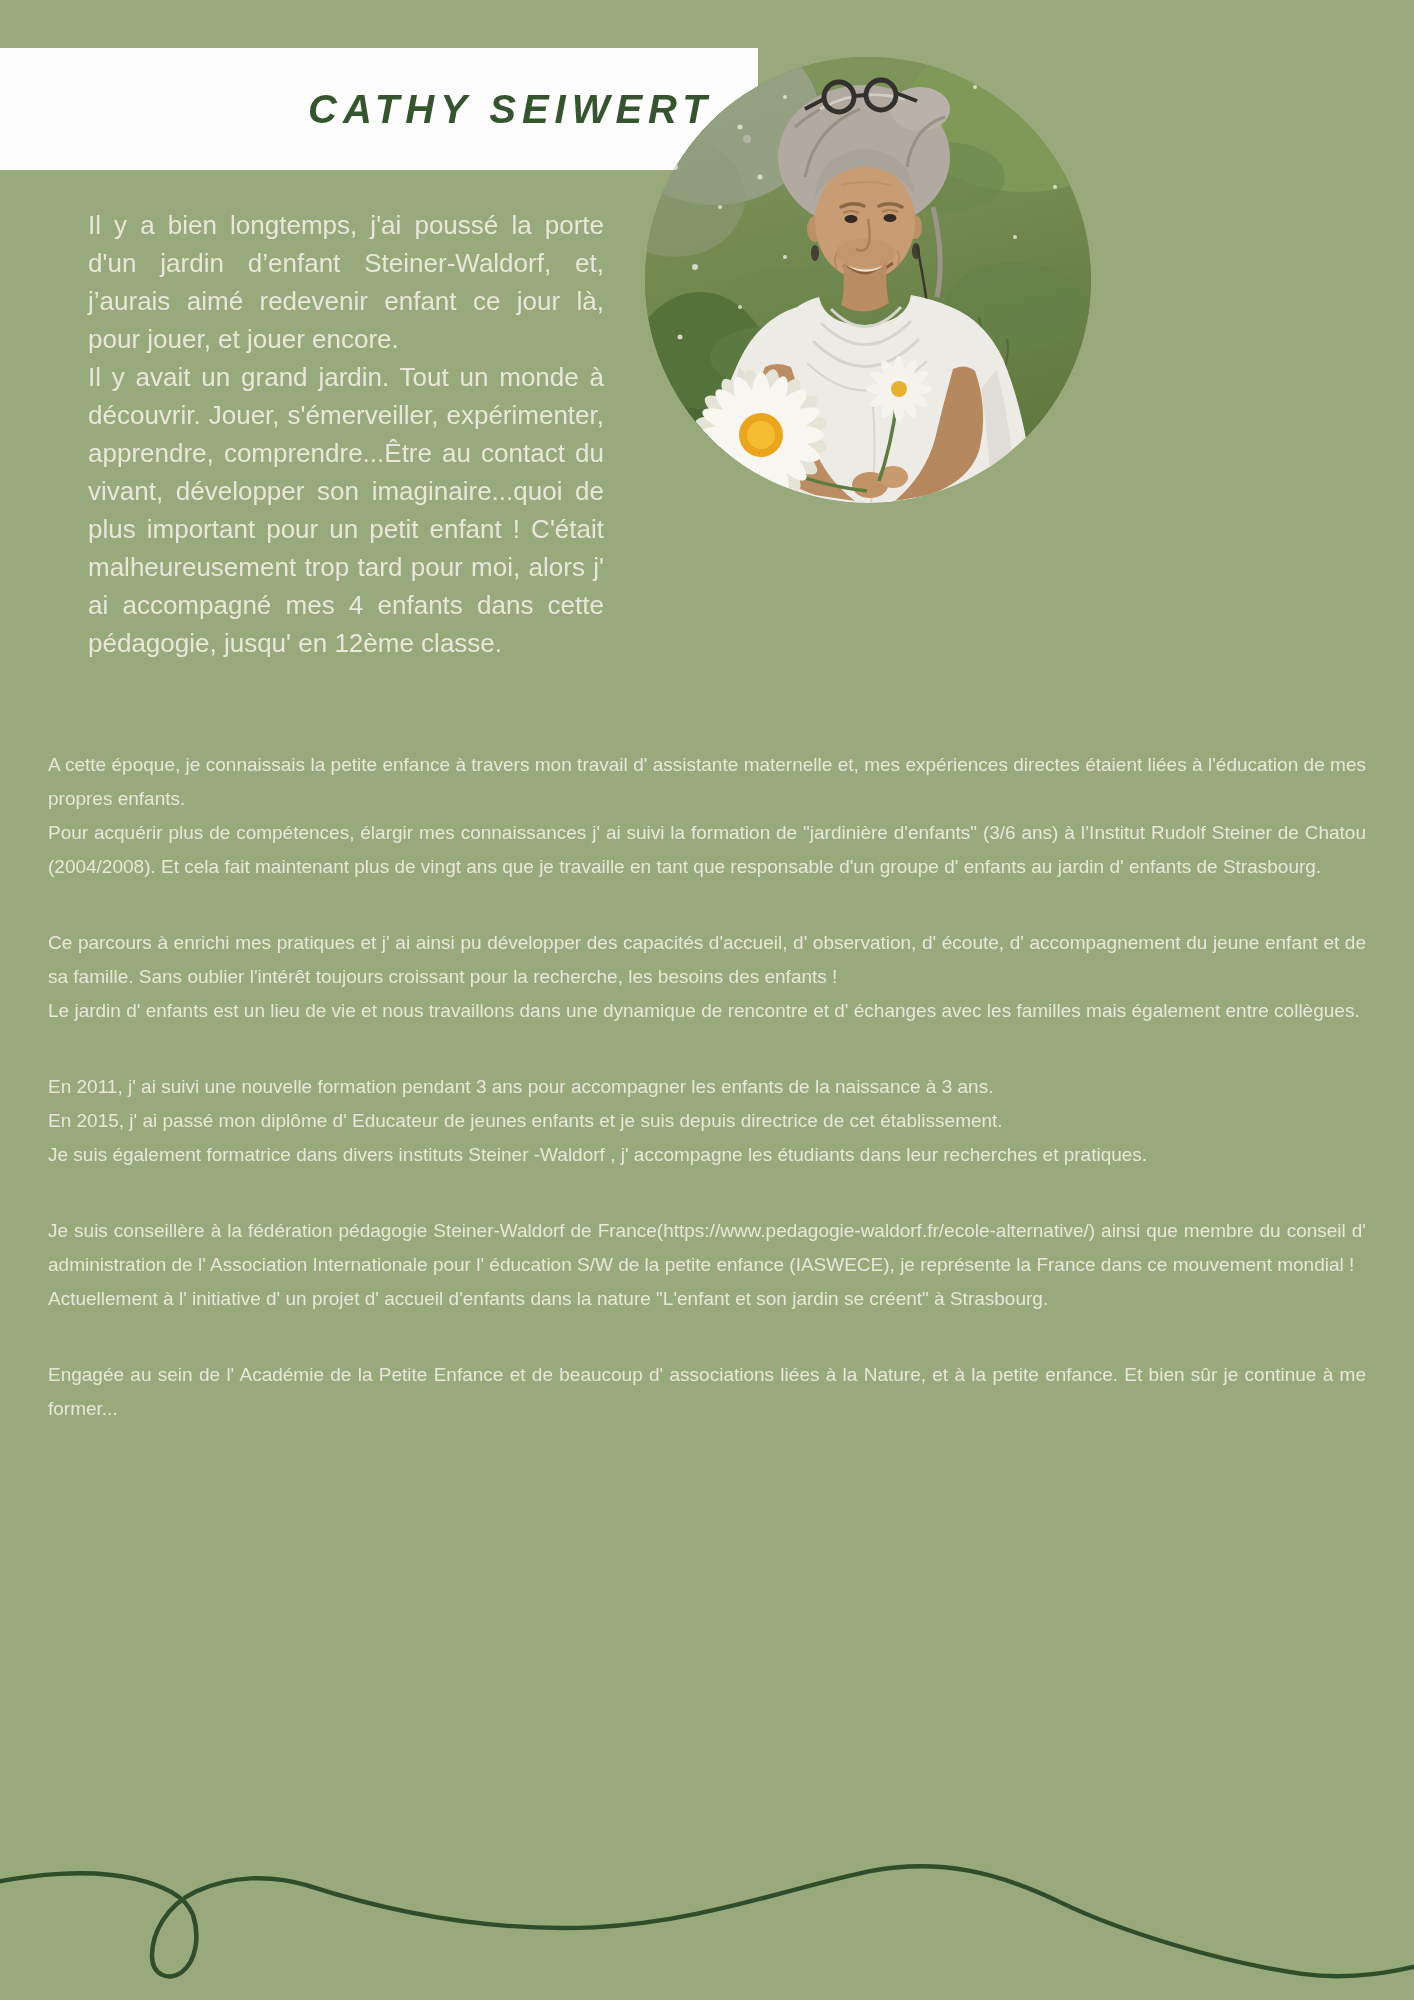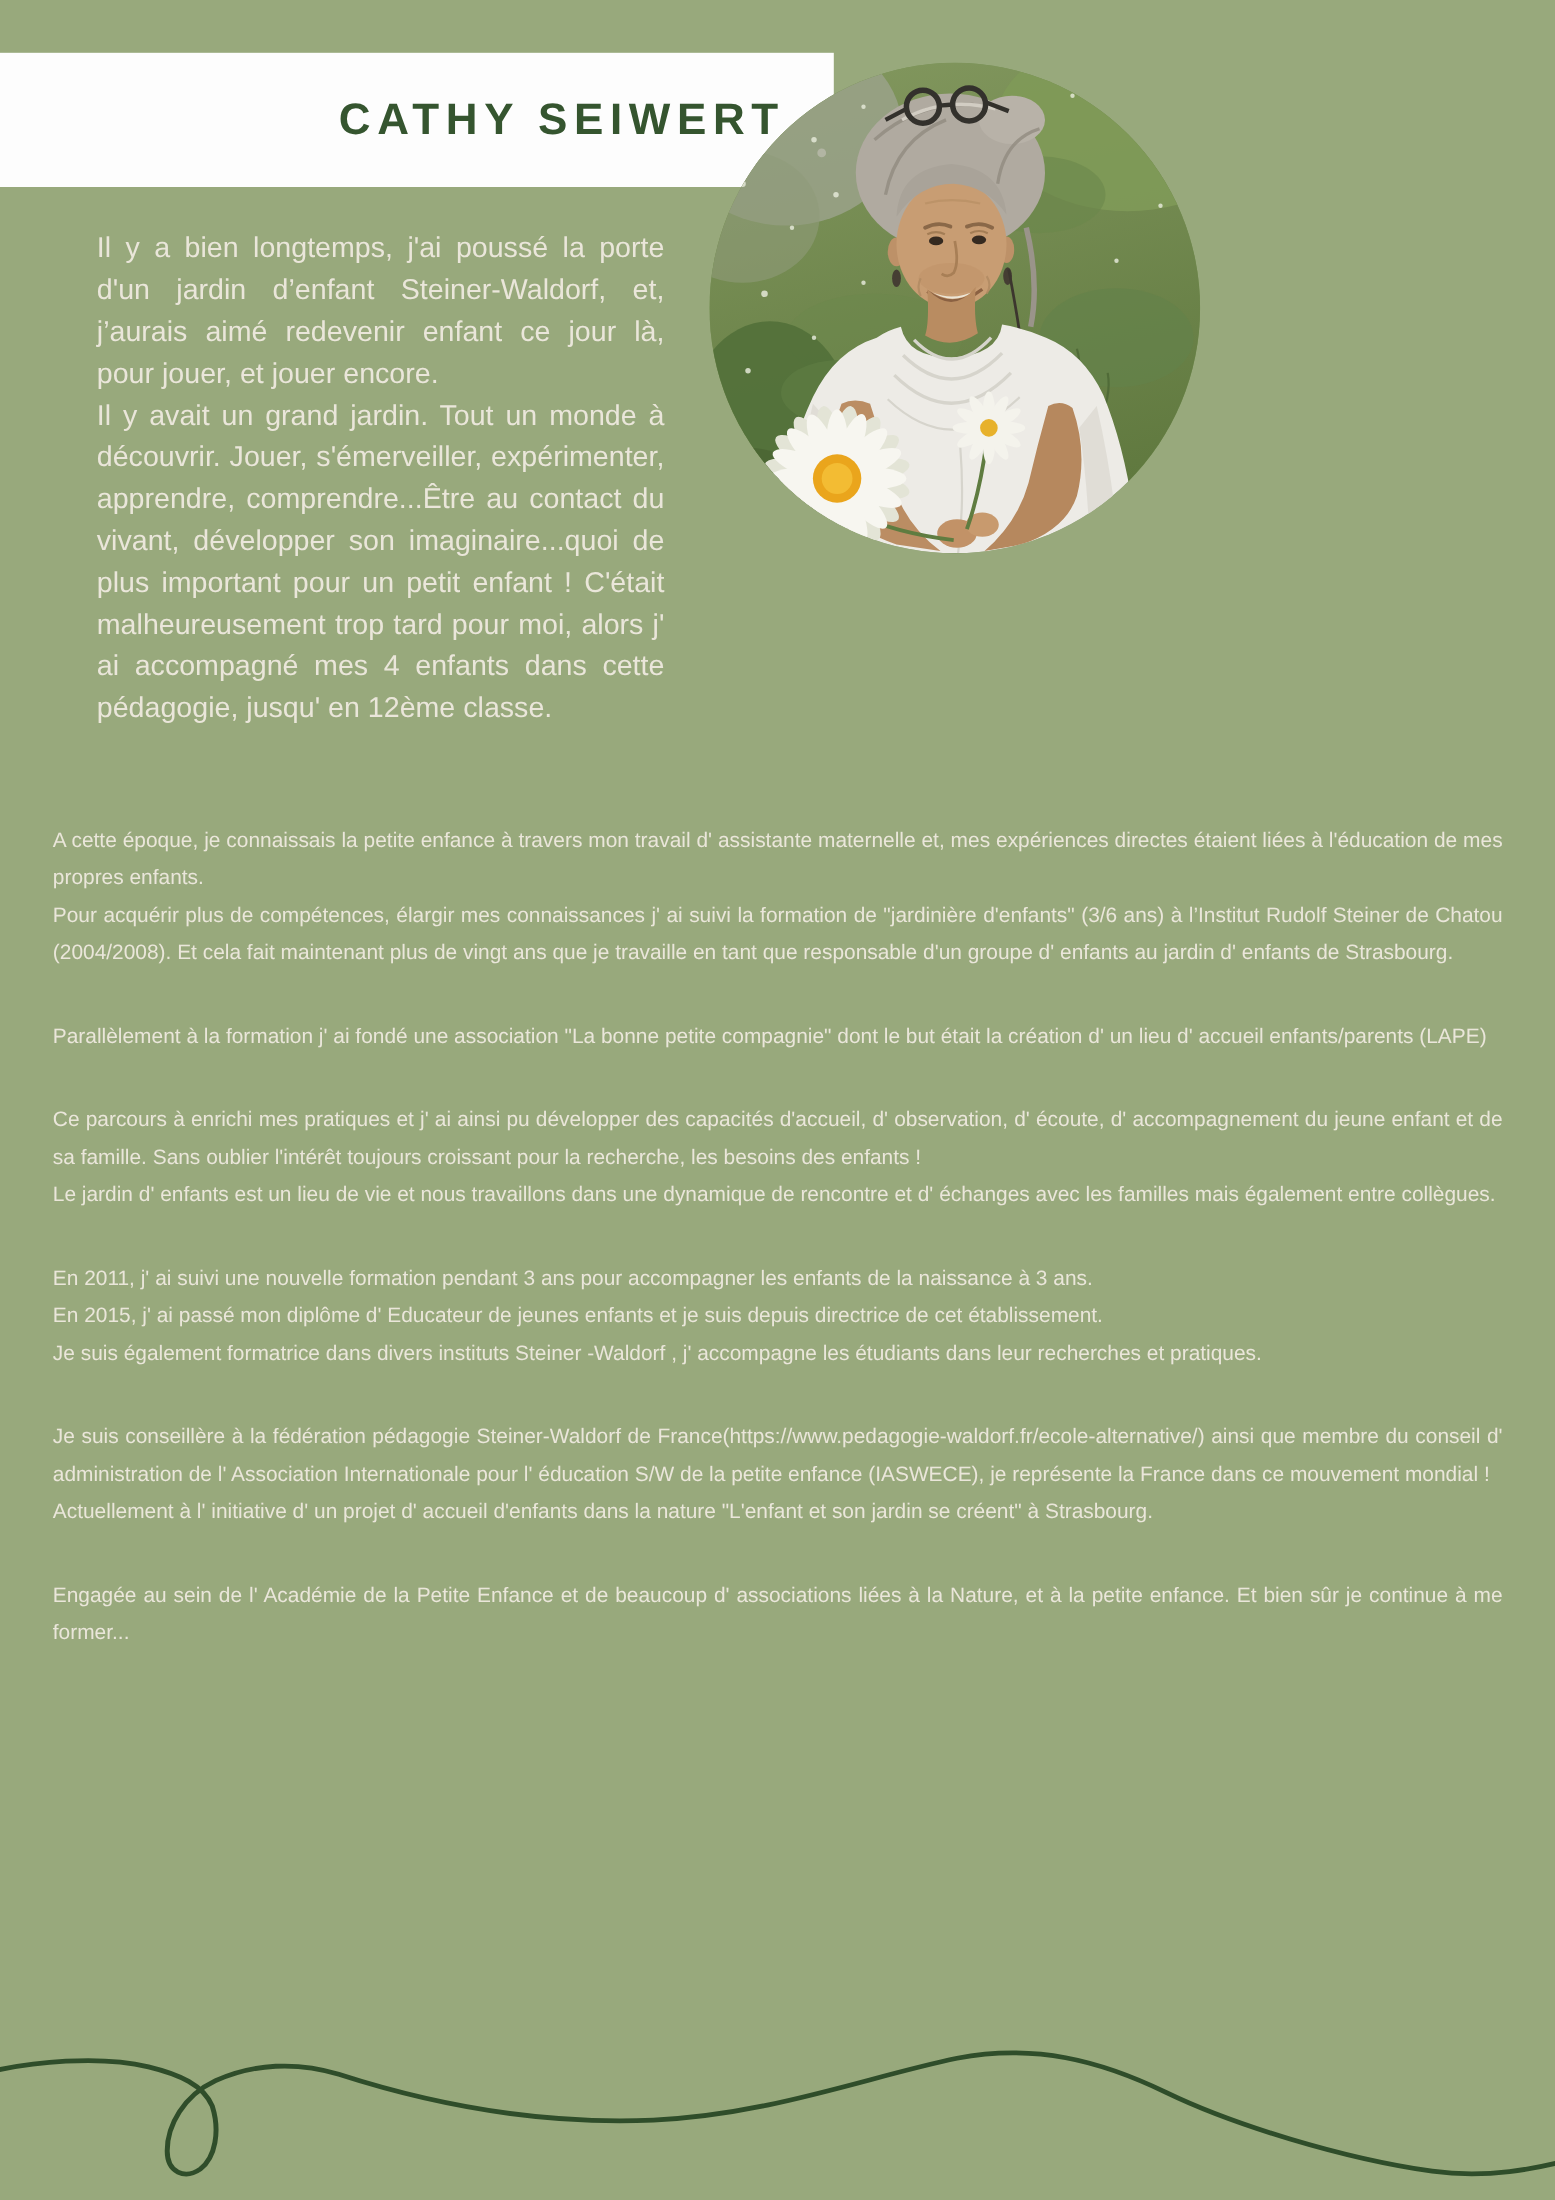--- a/index.html
+++ b/index.html
@@ -13,21 +13,21 @@
     background:var(--page-bg); overflow:hidden;
     font-family:"Liberation Sans", sans-serif;
   }
   .banner{
     position:absolute; left:0; top:48px; width:758px; height:122px;
     background:var(--banner-bg); z-index:1;
   }
   .title{
     position:absolute; left:308px; top:50%; transform:translateY(-50%);
     color:var(--title-text); font-size:40px; font-weight:700;
-    letter-spacing:6px; white-space:nowrap;
+    letter-spacing:6px; white-space:nowrap;font-style:italic;
   }
   .photo{
     position:absolute; left:645px; top:57px; width:446px; height:446px;
     border-radius:50%; overflow:hidden; z-index:2; background:#769155;
   }
   .photo svg{display:block;}
   .intro{
     position:absolute; left:48px; top:206px; width:556px;
     color:var(--body-text); font-size:26px; line-height:38px;
     text-align:justify; z-index:1;
@@ -243,21 +243,20 @@
   <div class="intro">
     <p>Il y a bien longtemps, j'ai poussé la porte d'un jardin d’enfant Steiner-Waldorf, et, j’aurais aimé redevenir enfant ce jour là, pour jouer, et jouer encore.</p>
     <p>Il y avait un grand jardin. Tout un monde à découvrir. Jouer, s'émerveiller, expérimenter, apprendre, comprendre...Être au contact du vivant, développer son imaginaire...quoi de plus important pour un petit enfant ! C'était malheureusement trop tard pour moi, alors j' ai accompagné mes 4 enfants dans cette pédagogie, jusqu' en 12ème classe.</p>
   </div>
 
   <div class="bio-body">
 
       <p>A cette époque, je connaissais la petite enfance à travers mon travail d' assistante maternelle et, mes expériences directes étaient liées à l'éducation de mes propres enfants.
 Pour acquérir plus de compétences, élargir mes connaissances j' ai suivi la formation de "jardinière d'enfants" (3/6 ans) à l’Institut Rudolf Steiner de Chatou (2004/2008). Et cela fait maintenant plus de vingt ans que je travaille en tant que responsable d'un groupe d' enfants au jardin d' enfants de Strasbourg.</p>
 
-      <p>Parallèlement à la formation j' ai fondé une association "La bonne petite compagnie" dont le but était la création d' un lieu d' accueil enfants/parents (LAPE)</p>
 
       <p>Ce parcours à enrichi mes pratiques et j' ai ainsi pu développer des capacités d'accueil, d' observation, d' écoute, d' accompagnement du jeune enfant et de sa famille. Sans oublier l'intérêt toujours croissant pour la recherche, les besoins des enfants !
 Le jardin d' enfants est un lieu de vie et nous travaillons dans une dynamique de rencontre et d' échanges avec les familles mais également entre collègues.</p>
 
       <p>En 2011, j' ai suivi une nouvelle formation pendant 3 ans pour accompagner les enfants de la naissance à 3 ans.
 En 2015, j' ai passé mon diplôme d' Educateur de jeunes enfants et je suis depuis directrice de cet établissement.
 Je suis également formatrice dans divers instituts Steiner -Waldorf , j' accompagne les étudiants dans leur recherches et pratiques.</p>
 
       <p>Je suis conseillère à la fédération pédagogie Steiner-Waldorf de France(https://www.pedagogie-waldorf.fr/ecole-alternative/) ainsi que membre du conseil d' administration de l' Association Internationale pour l' éducation S/W de la petite enfance (IASWECE), je représente la France dans ce mouvement mondial !
 Actuellement à l' initiative d' un projet d' accueil d'enfants dans la nature "L'enfant et son jardin se créent" à Strasbourg.</p>

